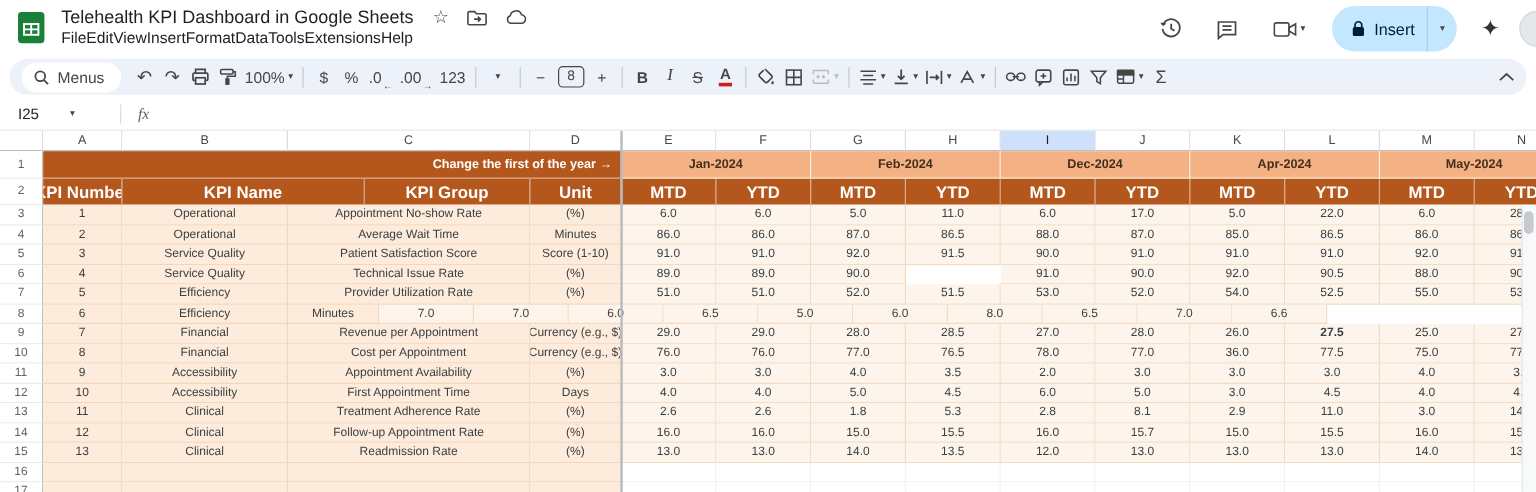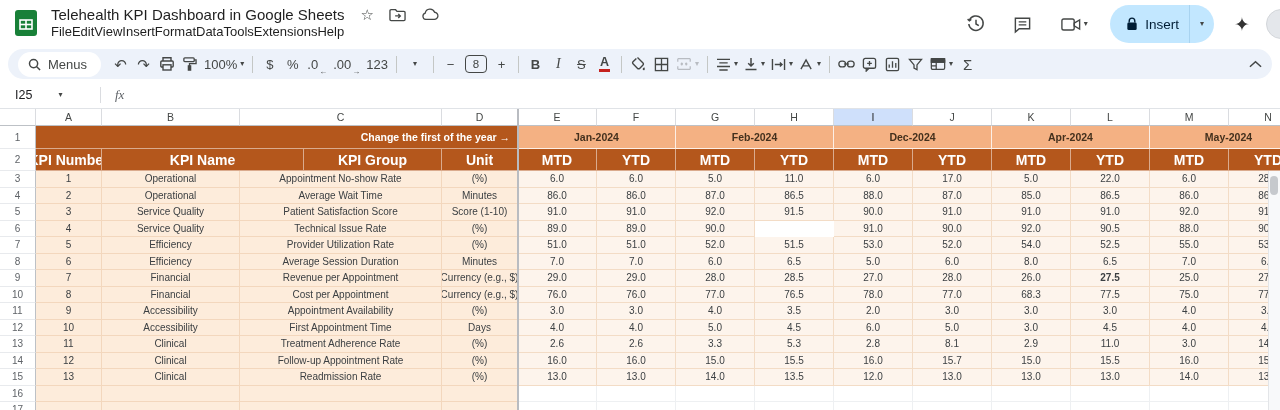--- a/index.html
+++ b/index.html
@@ -426,21 +426,20 @@
       <div class="c val" style="width: 79px;">52.0</div>
       <div class="c val" style="width: 79px;">54.0</div>
       <div class="c val" style="width: 79px;">52.5</div>
       <div class="c val" style="width: 79px;">55.0</div>
       <div class="c val" style="width: 79px;">53.0</div>
     </div>
     <div class="grow h-data">
       <div class="c rnum" style="width: 36px;">8</div>
       <div class="c peach" style="width: 66px;">6</div>
       <div class="c peach" style="width: 138px;">Efficiency</div>
-      <div class="c peach" style="width: 202px;">Average Session Duration</div>
       <div class="c peach" style="width: 76px;">Minutes</div>
       <div class="c val" style="width: 79px;">7.0</div>
       <div class="c val" style="width: 79px;">7.0</div>
       <div class="c val" style="width: 79px;">6.0</div>
       <div class="c val" style="width: 79px;">6.5</div>
       <div class="c val" style="width: 79px;">5.0</div>
       <div class="c val" style="width: 79px;">6.0</div>
       <div class="c val" style="width: 79px;">8.0</div>
       <div class="c val" style="width: 79px;">6.5</div>
       <div class="c val" style="width: 79px;">7.0</div>
@@ -468,21 +467,21 @@
       <div class="c peach" style="width: 66px;">8</div>
       <div class="c peach" style="width: 138px;">Financial</div>
       <div class="c peach" style="width: 202px;">Cost per Appointment</div>
       <div class="c peach" style="width: 76px;">Currency (e.g., $)</div>
       <div class="c val" style="width: 79px;">76.0</div>
       <div class="c val" style="width: 79px;">76.0</div>
       <div class="c val" style="width: 79px;">77.0</div>
       <div class="c val" style="width: 79px;">76.5</div>
       <div class="c val" style="width: 79px;">78.0</div>
       <div class="c val" style="width: 79px;">77.0</div>
-      <div class="c val" style="width: 79px;">68.3</div>
+      <div class="c val" style="width: 79px;">36.0</div>
       <div class="c val" style="width: 79px;">77.5</div>
       <div class="c val" style="width: 79px;">75.0</div>
       <div class="c val" style="width: 79px;">77.0</div>
     </div>
     <div class="grow h-data">
       <div class="c rnum" style="width: 36px;">11</div>
       <div class="c peach" style="width: 66px;">9</div>
       <div class="c peach" style="width: 138px;">Accessibility</div>
       <div class="c peach" style="width: 202px;">Appointment Availability</div>
       <div class="c peach" style="width: 76px;">(%)</div>
@@ -515,21 +514,21 @@
       <div class="c val" style="width: 79px;">4.4</div>
     </div>
     <div class="grow h-data">
       <div class="c rnum" style="width: 36px;">13</div>
       <div class="c peach" style="width: 66px;">11</div>
       <div class="c peach" style="width: 138px;">Clinical</div>
       <div class="c peach" style="width: 202px;">Treatment Adherence Rate</div>
       <div class="c peach" style="width: 76px;">(%)</div>
       <div class="c val" style="width: 79px;">2.6</div>
       <div class="c val" style="width: 79px;">2.6</div>
-      <div class="c val" style="width: 79px;">3.3</div>
+      <div class="c val" style="width: 79px;">1.8</div>
       <div class="c val" style="width: 79px;">5.3</div>
       <div class="c val" style="width: 79px;">2.8</div>
       <div class="c val" style="width: 79px;">8.1</div>
       <div class="c val" style="width: 79px;">2.9</div>
       <div class="c val" style="width: 79px;">11.0</div>
       <div class="c val" style="width: 79px;">3.0</div>
       <div class="c val" style="width: 79px;">14.0</div>
     </div>
     <div class="grow h-data">
       <div class="c rnum" style="width: 36px;">14</div>

